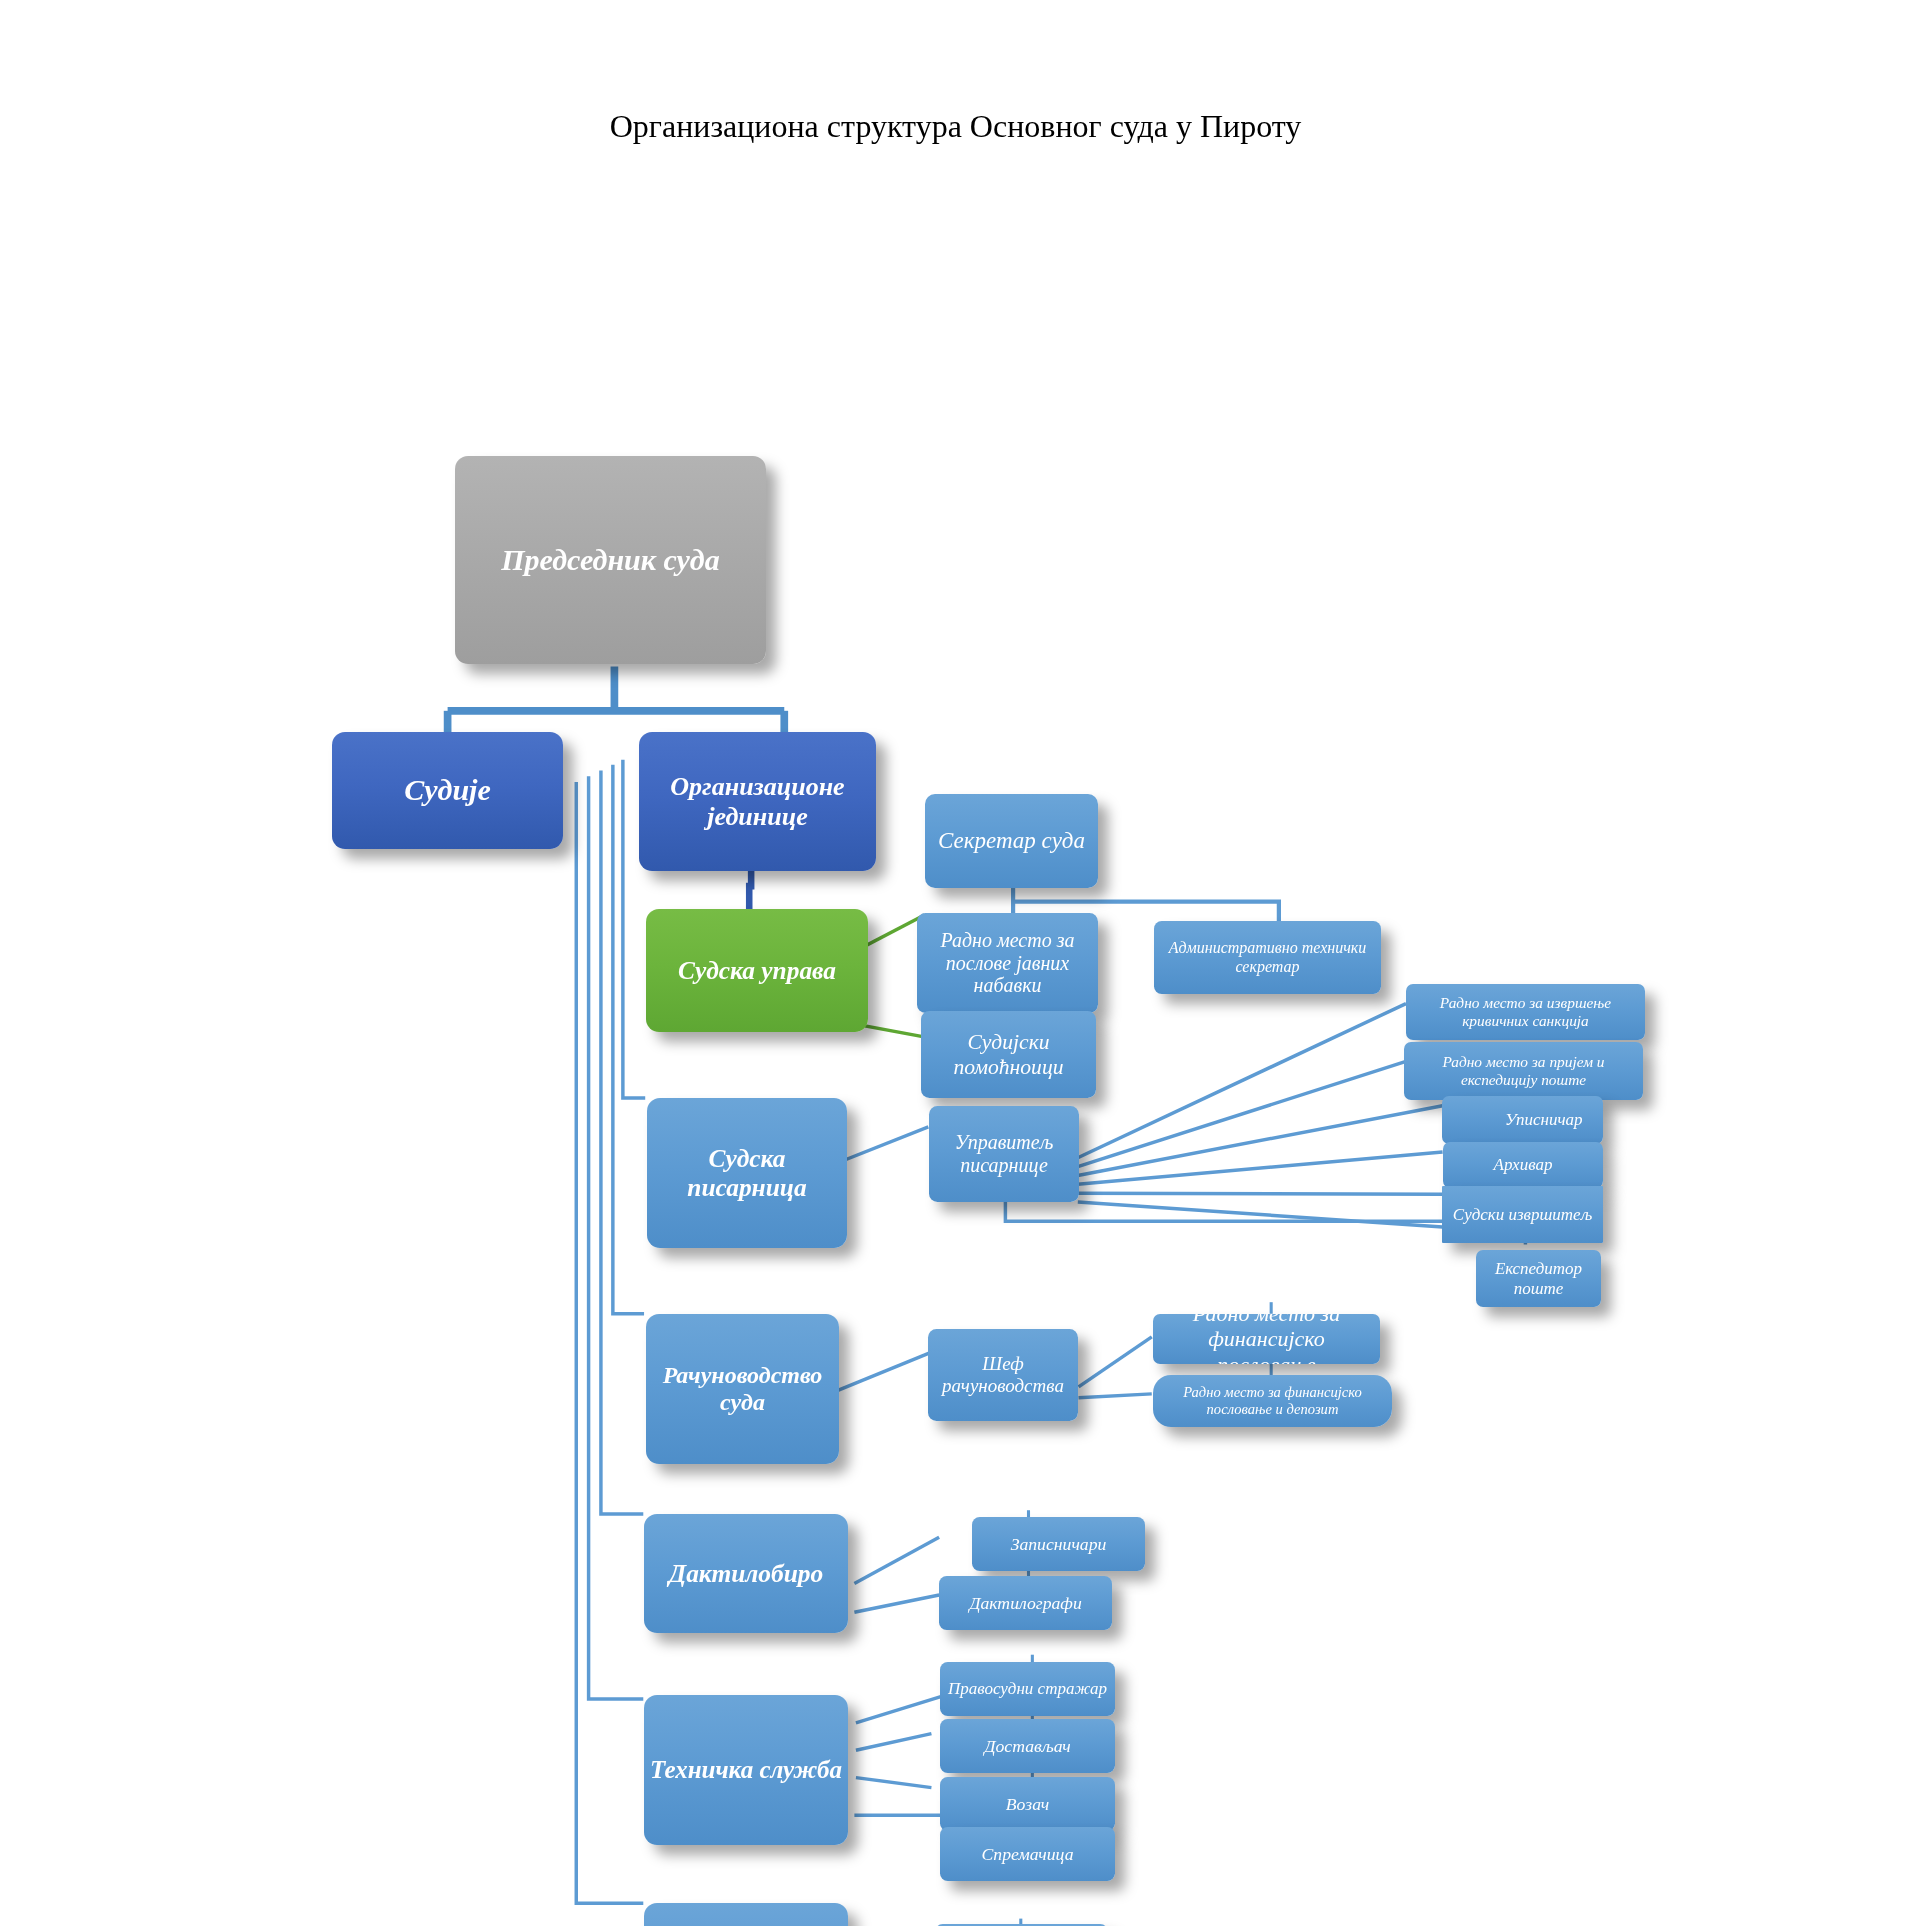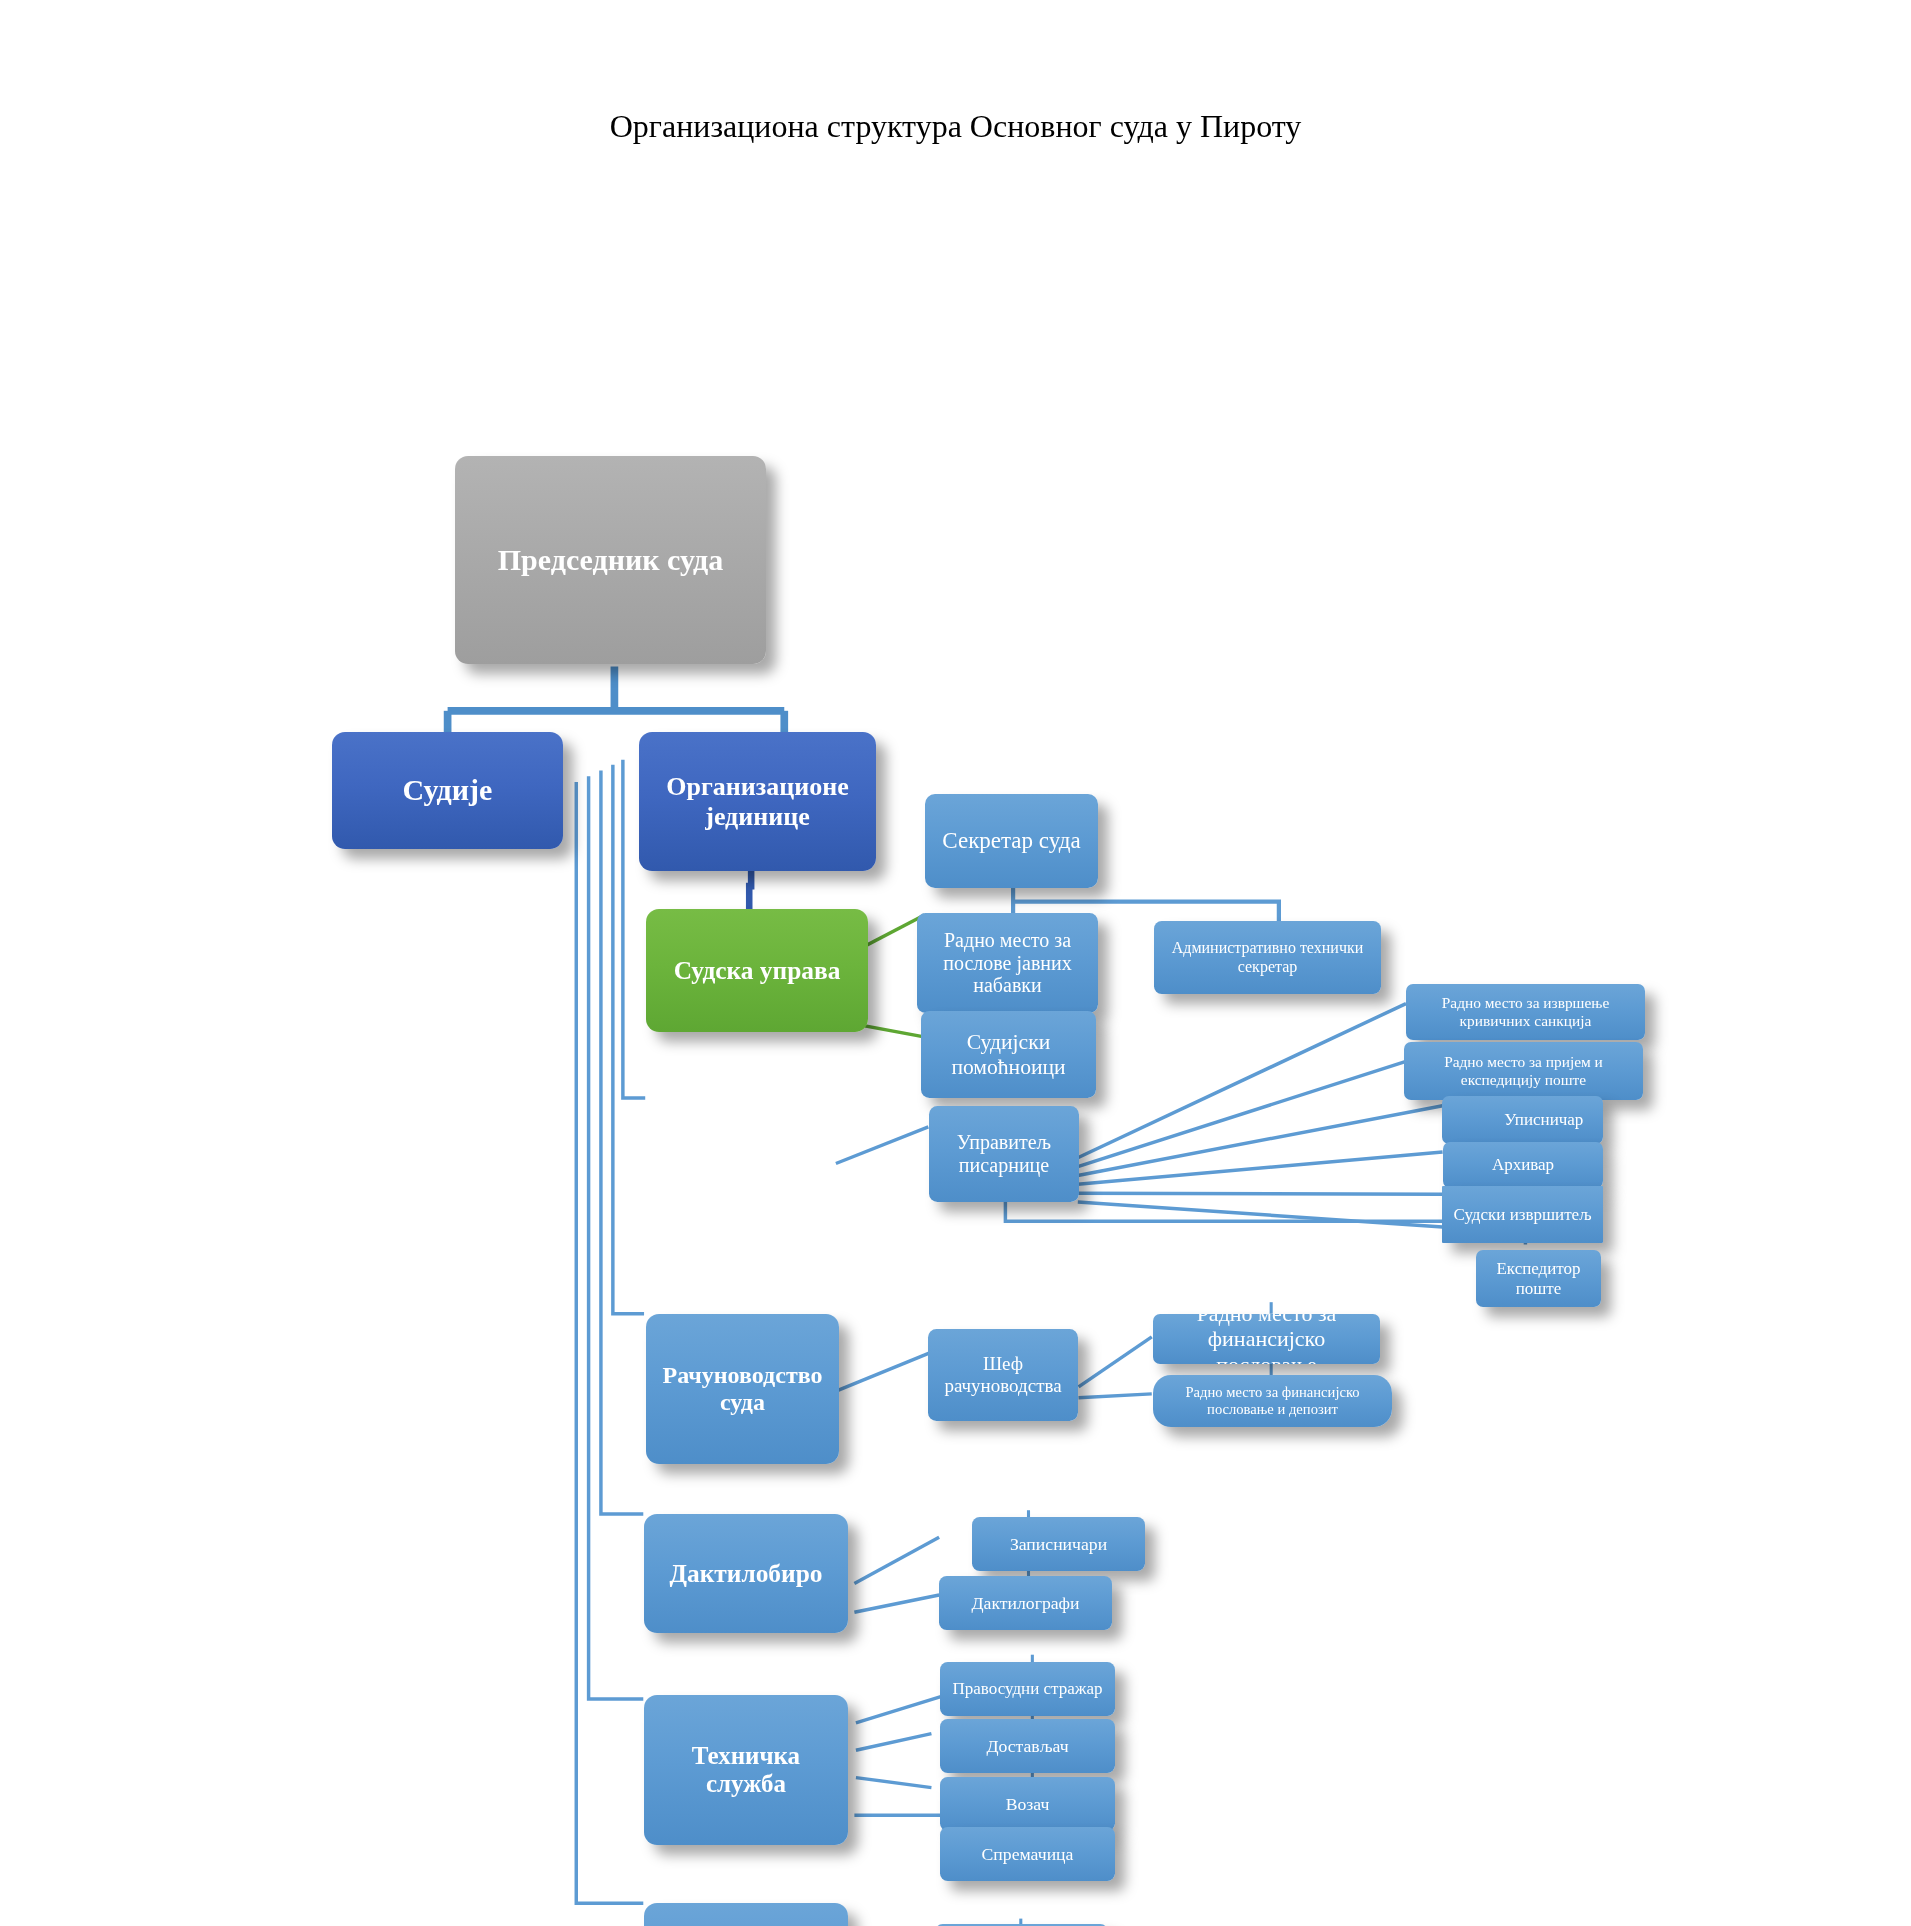--- a/index.html
+++ b/index.html
@@ -47,20 +47,21 @@
     display: flex;
     align-items: center;
     text-align: center;
     color: #ffffff;
     border-radius: 13px;
     box-shadow: 10px 10px 13px rgba(0,0,0,0.34);
     padding: 2.3px 5.4px;
     line-height: 1.14;
     font-family: "Liberation Serif", "DejaVu Serif", serif;
     overflow: hidden;
+    font-style: italic;
   }
   .node span { display: block; width: 100%; }
 
   .n-gray {
     background: linear-gradient(180deg, #b3b3b3 0%, #a9a9a9 48%, #9e9e9e 100%);
     font-weight: bold;
   }
   .n-darkblue {
     background: linear-gradient(180deg, #4a72c8 0%, #3f67c0 46%, #3159ad 100%);
     font-weight: bold;
@@ -197,20 +198,23 @@
   </div>
 
   <div class="node n-blue-light" style="left:921px; top:1011px; width:175px; height:87px; font-size:21.6px; border-radius:8.5px;">
     <span>Судијски помоћноици</span>
   </div>
 
   <div class="node n-blue-light" style="left:1154px; top:921px; width:227px; height:73px; font-size:16px; border-radius:7.7px;">
     <span>Административно технички секретар</span>
   </div>
 
+  <div class="node n-blue" style="left:647px; top:1098px; width:200px; height:150px; font-size:25.4px;">
+    <span>Судска писарница</span>
+  </div>
 
   <div class="node n-blue-light" style="left:929px; top:1106px; width:150px; height:96px; font-size:20px; border-radius:8.5px;">
     <span>Управитељ писарнице</span>
   </div>
 
   <div class="node n-blue-light" style="left:1406px; top:984px; width:239px; height:56px; font-size:15.4px; border-radius:7px;">
     <span>Радно место за извршење кривичних санкција</span>
   </div>
 
   <div class="node n-blue-light" style="left:1404px; top:1042px; width:239px; height:58px; font-size:15.4px; border-radius:7px;">

